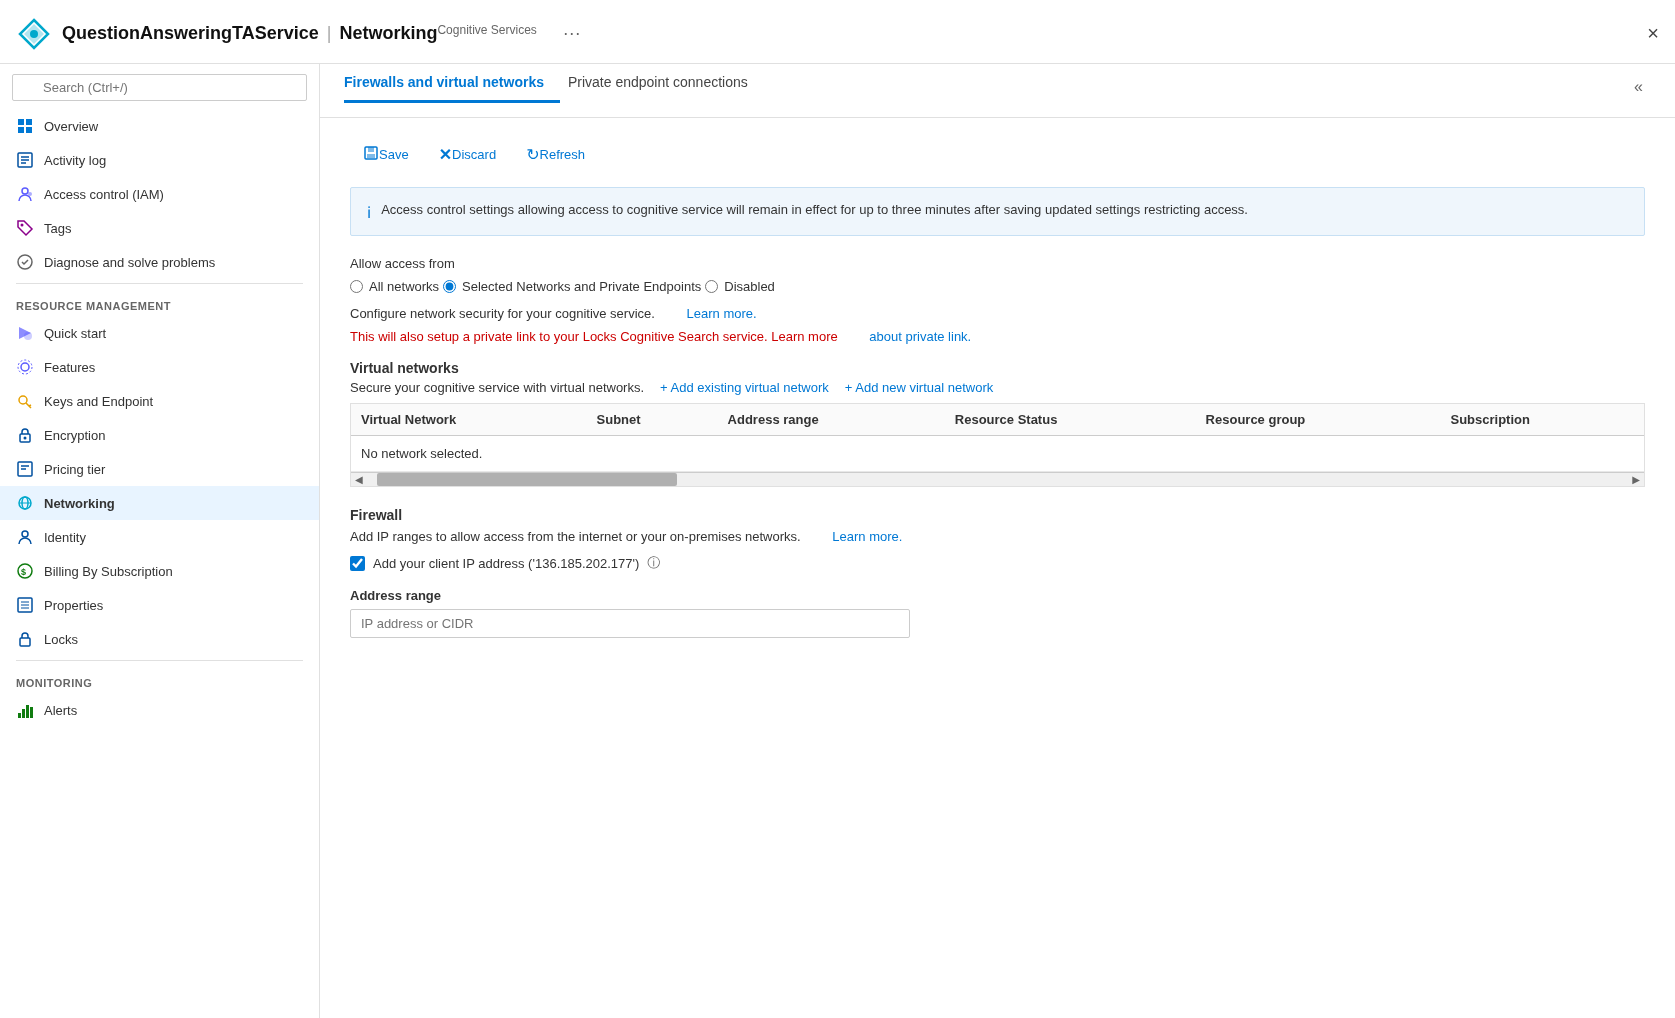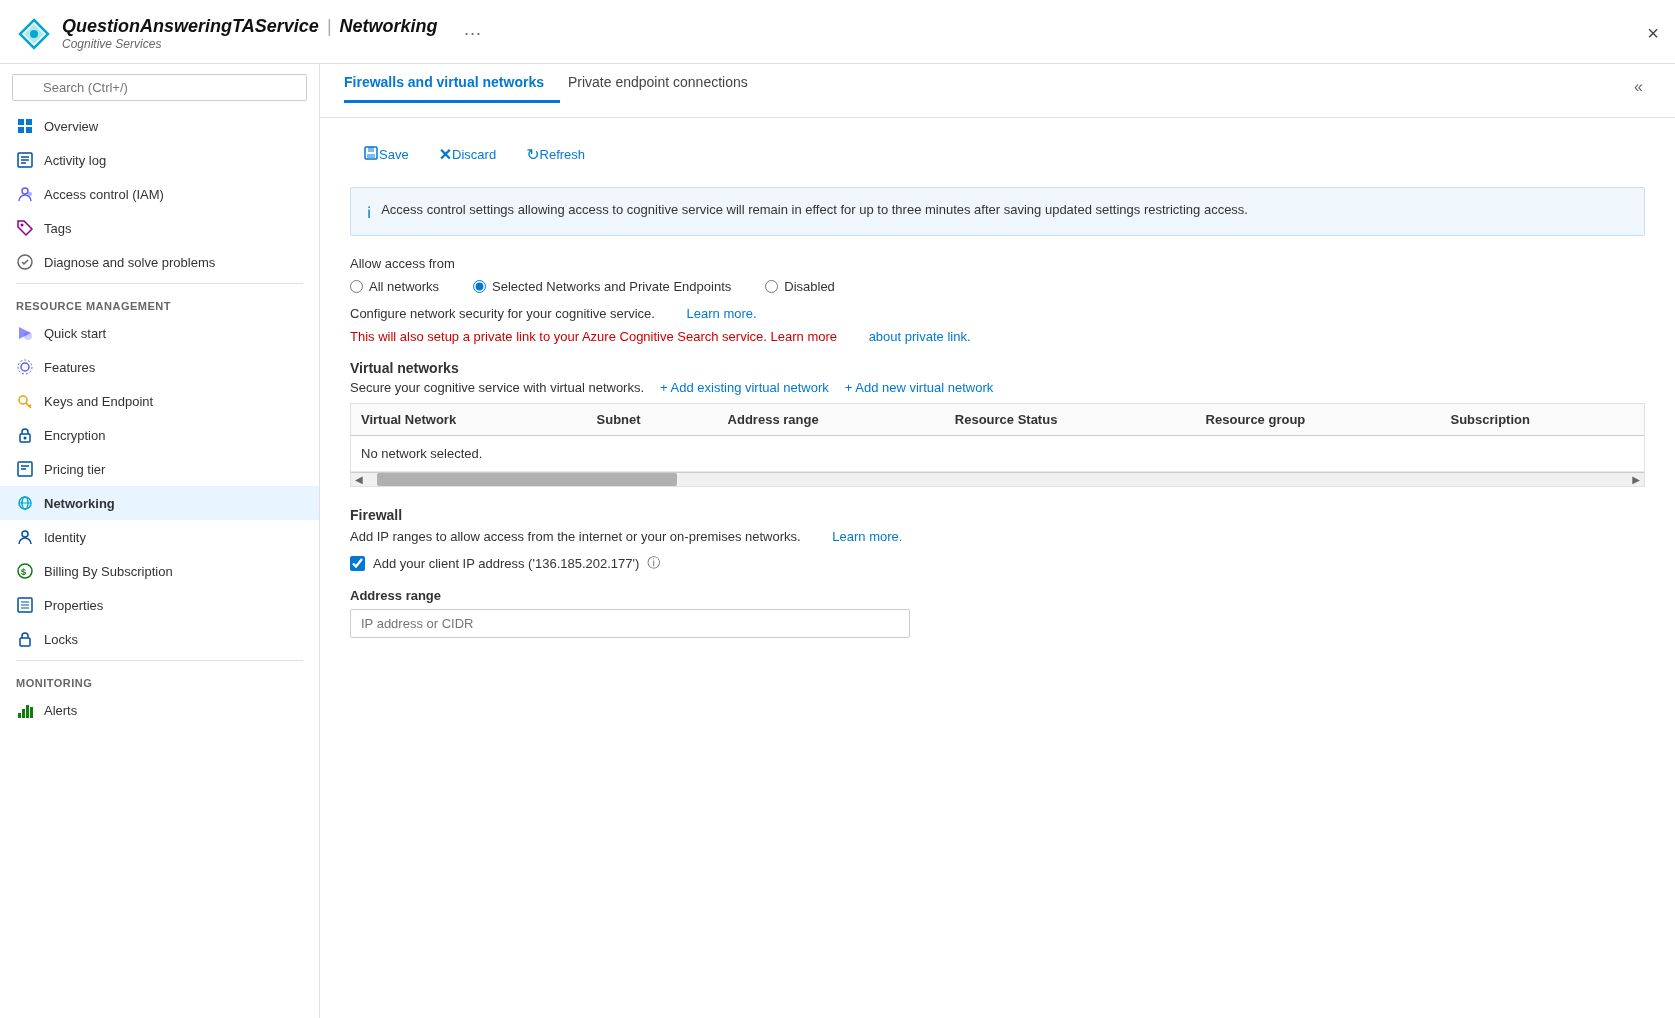--- a/index.html
+++ b/index.html
@@ -2,21 +2,21 @@
 <html><head>
   <meta charset="utf-8">
   <style>
     * { box-sizing: border-box; margin: 0; padding: 0; }
     body { font-family: 'Segoe UI', Arial, sans-serif; font-size: 13px; color: #333; background: #fff; display: flex; flex-direction: column; height: 1018px; width: 1675px; overflow: hidden; }
 
     
     .header { display: flex; align-items: center; justify-content: space-between; padding: 10px 16px 6px 16px; border-bottom: 1px solid #e0e0e0; background: #fff; min-height: 64px; }
     .header-left { display: flex; align-items: center; gap: 10px; }
     .header-logo { width: 36px; height: 36px; }
-    .header-title-block { display: flex; flex-direction: column; font-style: italic; }
+    .header-title-block { display: flex; flex-direction: row; }
     .header-title { font-size: 18px; font-weight: 600; color: #111; display: flex; align-items: center; gap: 8px; }
     .header-subtitle { font-size: 12px; color: #666; }
     .header-more { font-size: 18px; color: #666; cursor: pointer; margin-left: 16px; }
     .header-close { font-size: 18px; color: #444; cursor: pointer; }
 
     
     .main-layout { display: flex; flex: 1; overflow: hidden; }
 
     
     .sidebar { width: 320px; min-width: 320px; border-right: 1px solid #e0e0e0; display: flex; flex-direction: column; background: #fff; overflow-y: auto; }
@@ -46,21 +46,21 @@
     .toolbar-btn { display: flex; align-items: center; padding: 6px 12px; background: none; border: none; cursor: pointer; color: #0078d4; font-size: 13px; border: 1px solid transparent; }
     .toolbar-btn .btn-icon { font-size: 15px; }
 
     
     .info-box { display: flex; align-items: flex-start; gap: 10px; background: #eff6fc; border: 1px solid #c7e0f4; padding: 12px 16px; margin-bottom: 20px; border-radius: 2px; }
     .info-box-icon { color: #0078d4; font-size: 16px; margin-top: 1px; }
     .info-box-text { font-size: 13px; color: #333; line-height: 1.5; }
 
     
     .section-label { font-size: 13px; color: #333; margin-bottom: 8px; }
-    .radio-group { display: flex; align-items: center; gap: 34px; margin-bottom: 12px; }
+    .radio-group { display: flex; align-items: center; gap: 4px; margin-bottom: 12px; }
     .radio-item { display: flex; align-items: center; gap: 6px; font-size: 13px; cursor: pointer; }
     .radio-item input[type="radio"] { accent-color: #0078d4; cursor: pointer; }
     .info-text { font-size: 13px; color: #333; margin-bottom: 8px; }
     .info-text a, .link { color: #0078d4; text-decoration: none; margin-left: 28px; }
     .vn-title { font-size: 14px; font-weight: 600; color: #333; margin-bottom: 4px; }
     .vn-sub { font-size: 13px; color: #333; margin-bottom: 8px; display: flex; align-items: center; gap: 16px; }
     .vn-add-link { color: #0078d4; text-decoration: none; cursor: pointer; }
 
     
     .vn-table { width: 100%; border-collapse: collapse; margin-bottom: 0; }
@@ -367,21 +367,21 @@
           <span>Disabled</span>
         </label>
       </div>
 
       <div class="info-text">
         <span>Configure network security for your cognitive service.</span>
         <a href="#" class="link">Learn more.</a>
       </div>
 
       <div class="info-text" style="margin-bottom:16px;">
-        <span style="color:#c00;">This will also setup a private link to your Azure Cognitive Search service. Learn more</span>
+        <span style="color:#c00;">This will also setup a private link to your Locks Cognitive Search service. Learn more</span>
         <a href="#" class="link">about private link.</a>
       </div>
 
       <div class="vn-title">Virtual networks</div>
       <div class="vn-sub">
         <span>Secure your cognitive service with virtual networks.</span>
         <a href="#" class="vn-add-link">+ Add existing virtual network</a>
         <a href="#" class="vn-add-link">+ Add new virtual network</a>
       </div>
 

